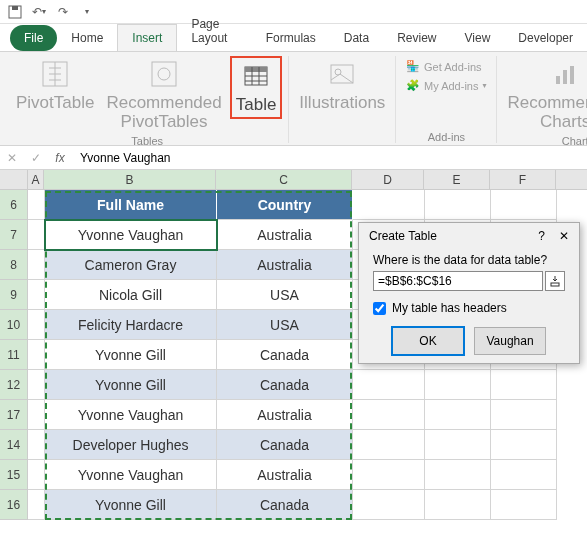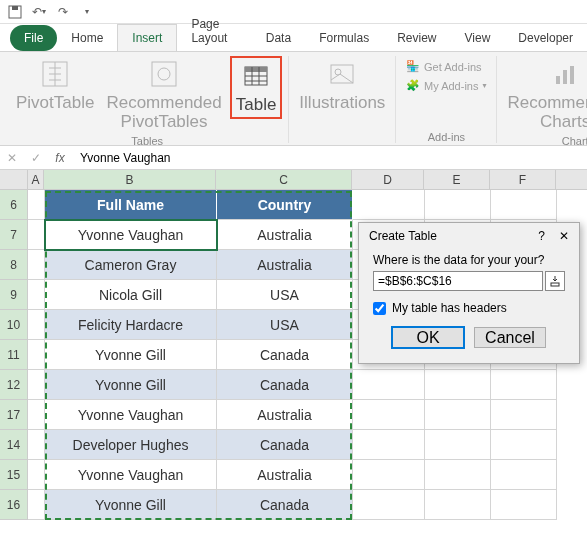--- a/index.html
+++ b/index.html
@@ -59,21 +59,21 @@
 .dialog { position: absolute; left: 358px; top: 222px; width: 222px; height: 142px; background: #f0f0f0; border: 1px solid #aaa; box-shadow: 2px 2px 8px rgba(0,0,0,0.3); padding: 6px 10px 14px 10px; font-size: 12px; z-index: 10; }
 .dialog-title { display: flex; justify-content: space-between; align-items: center; margin-bottom: 10px; font-size: 12px; }
 .dialog-close-grp { display: flex; gap: 14px; align-items: center; }
 .dialog-body { padding: 0 4px; }
 .dialog-label { margin-bottom: 4px; }
 .dialog-input-row { display: flex; gap: 2px; margin-bottom: 10px; }
 .dialog-input { flex: 1; border: 1px solid #888; background: #fff; padding: 2px 4px; font-size: 12px; }
 .range-btn { width: 20px; border: 1px solid #888; background: #fff; display: flex; align-items: center; justify-content: center; }
 .check-row { display: flex; gap: 6px; align-items: center; margin-bottom: 12px; }
 .dialog-buttons { display: flex; gap: 10px; justify-content: center; }
-.dlg-btn { width: 72px; height: 21px; border: 1px solid #adadad; background: #e1e1e1; font-size: 16px; }
+.dlg-btn { width: 72px; height: 28px; border: 1px solid #adadad; background: #e1e1e1; font-size: 12px; }
 .dlg-btn.primary { border: 1px solid #0078d7; outline: 1px solid #0078d7; }
 
 </style>
 </head>
 <body>
 
 <div class="qat">
   <span class="qat-item">
       <svg width="14" height="14" viewBox="0 0 14 14">
         <rect x="1" y="1" width="12" height="12" fill="none" stroke="#606060"></rect>
@@ -83,22 +83,22 @@
   <span class="qat-item">↶<span style="font-size:8px;">▾</span></span>
   <span class="qat-item">↷</span>
   <span class="qat-item" style="font-size:8px;">▾</span>
 </div>
 
 <div class="ribbon-tabs">
   <div class="ribbon-tab file">File</div>
   <div class="ribbon-tab">Home</div>
   <div class="ribbon-tab active">Insert</div>
   <div class="ribbon-tab">Page Layout</div>
+  <div class="ribbon-tab">Formulas</div>
   <div class="ribbon-tab">Data</div>
-  <div class="ribbon-tab">Formulas</div>
   <div class="ribbon-tab">Review</div>
   <div class="ribbon-tab">View</div>
   <div class="ribbon-tab">Developer</div>
 </div>
 
 <div class="ribbon">
   <div class="ribbon-group">
     <div class="ribbon-group-items">
       <div class="ribbon-big-btn">
         <div class="ribbon-icon">
@@ -318,32 +318,32 @@
 
 <div class="dialog">
   <div class="dialog-title">
     <span>Create Table</span>
     <span class="dialog-close-grp">
       <span>?</span>
       <span>✕</span>
     </span>
   </div>
   <div class="dialog-body">
-    <div class="dialog-label">Where is the data for your your?</div>
+    <div class="dialog-label">Where is the data for data table?</div>
     <div class="dialog-input-row">
       <input class="dialog-input" value="=$B$6:$C$16" style="">
       <div class="range-btn">
           <svg width="12" height="12" viewBox="0 0 12 12">
             <rect x="2" y="8" width="8" height="3" fill="none" stroke="#333"></rect>
             <path d="M6 1 L6 6 M4 4 L6 6 L8 4" fill="none" stroke="#333"></path>
           </svg>
         </div>
     </div>
     <label class="check-row">
       <input type="checkbox" checked="" style="">
       <span>My table has headers</span>
     </label>
     <div class="dialog-buttons">
       <button class="dlg-btn primary">OK</button>
-      <button class="dlg-btn">Cancel</button>
+      <button class="dlg-btn">Vaughan</button>
     </div>
   </div>
 </div>
 
 </body></html>

